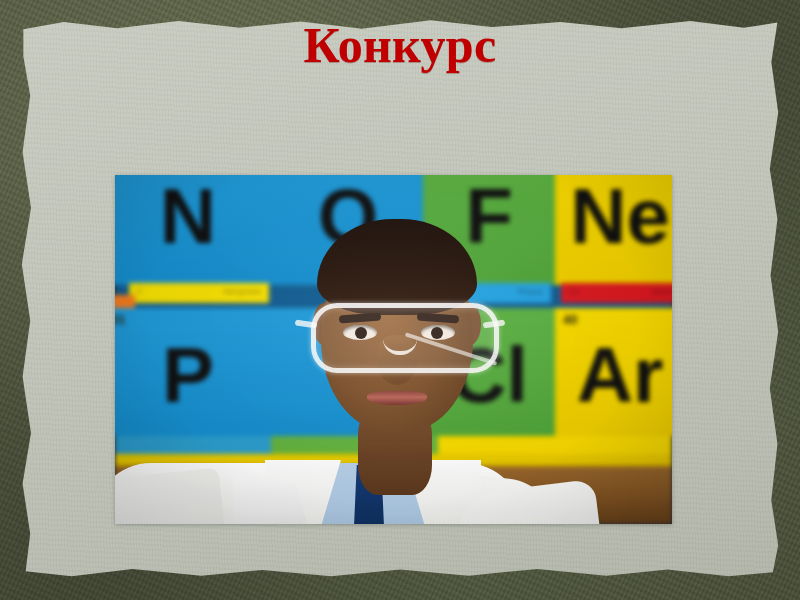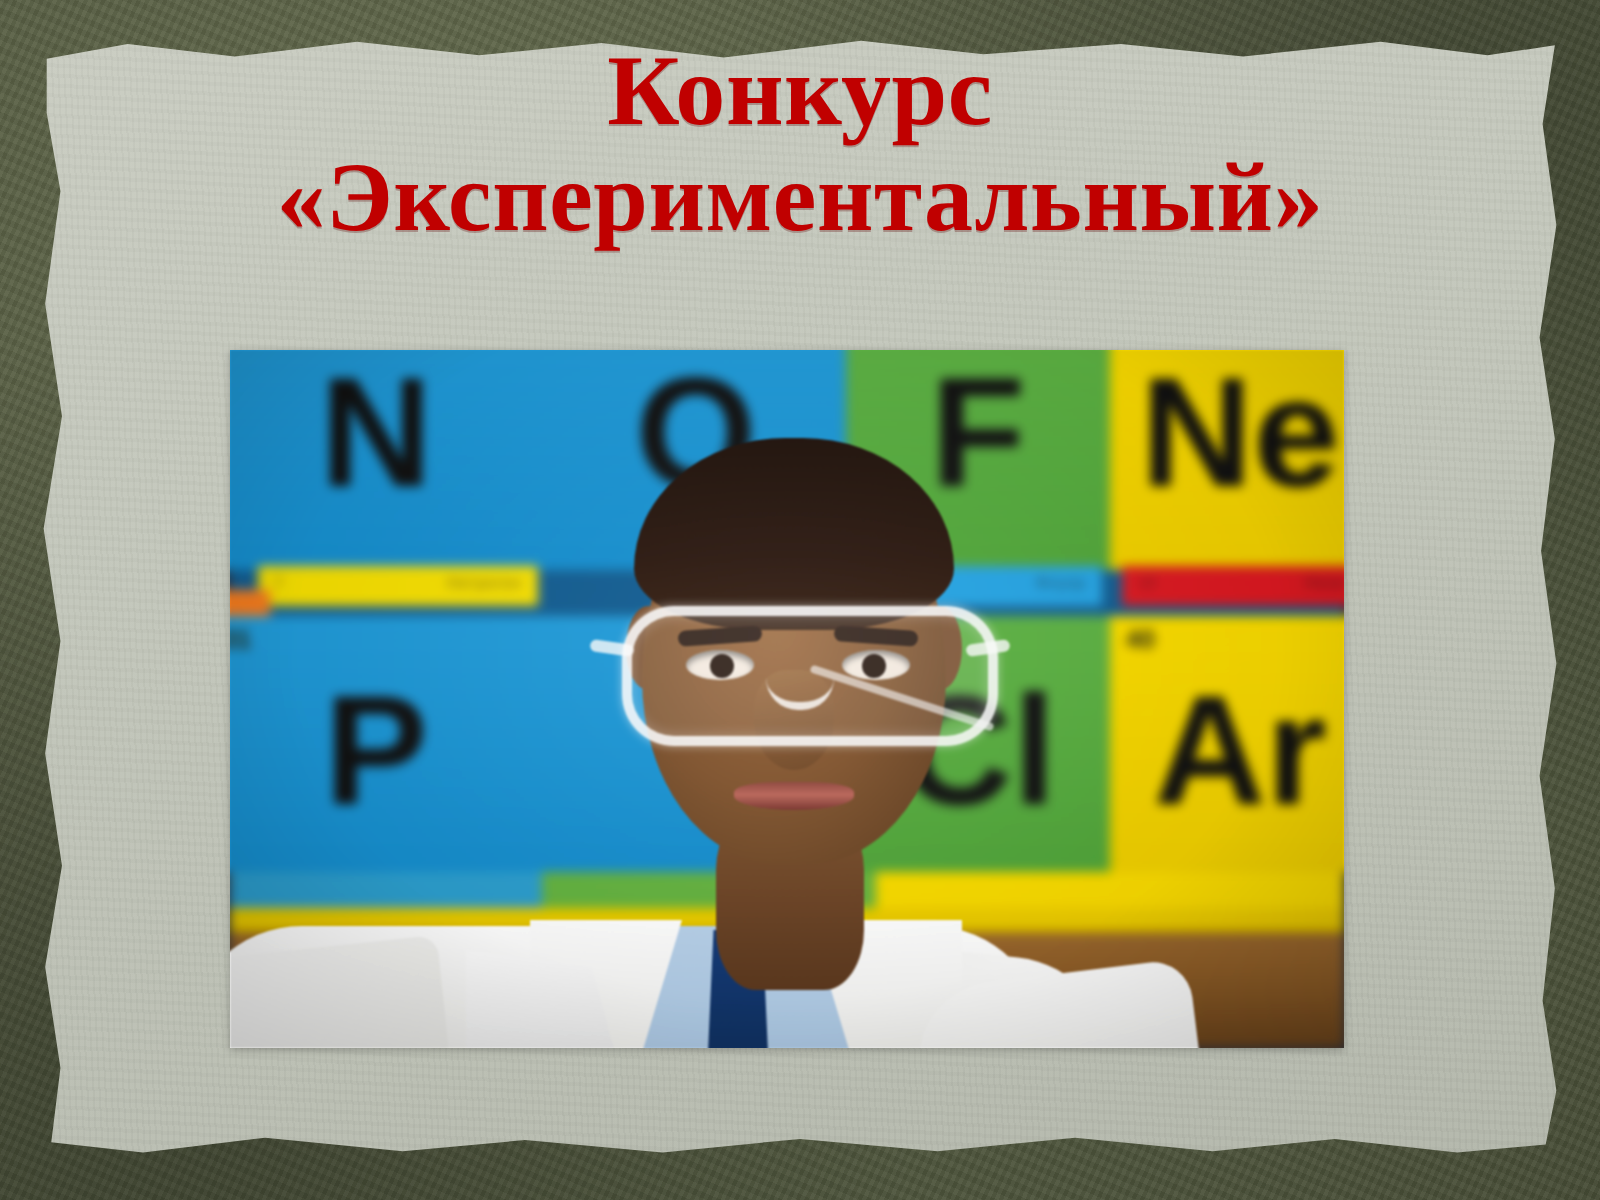--- a/index.html
+++ b/index.html
@@ -353,21 +353,20 @@
 <body>
 
 <div class="slide">
 
   <div class="frame-outer"></div>
 
   <div class="paper"></div>
 
   <div class="title-block">
     <div class="title-line line1">Конкурс</div>
-    <div class="title-line line2">«Экспериментальный»</div>
   </div>
 
   <div class="photo">
     <div class="photo-inner photo-soft">
 
       <div class="wall wall-blur">
 
         <div class="cell c-blue col-n row-top">
           <span class="sym sym-big">N</span>
         </div>

